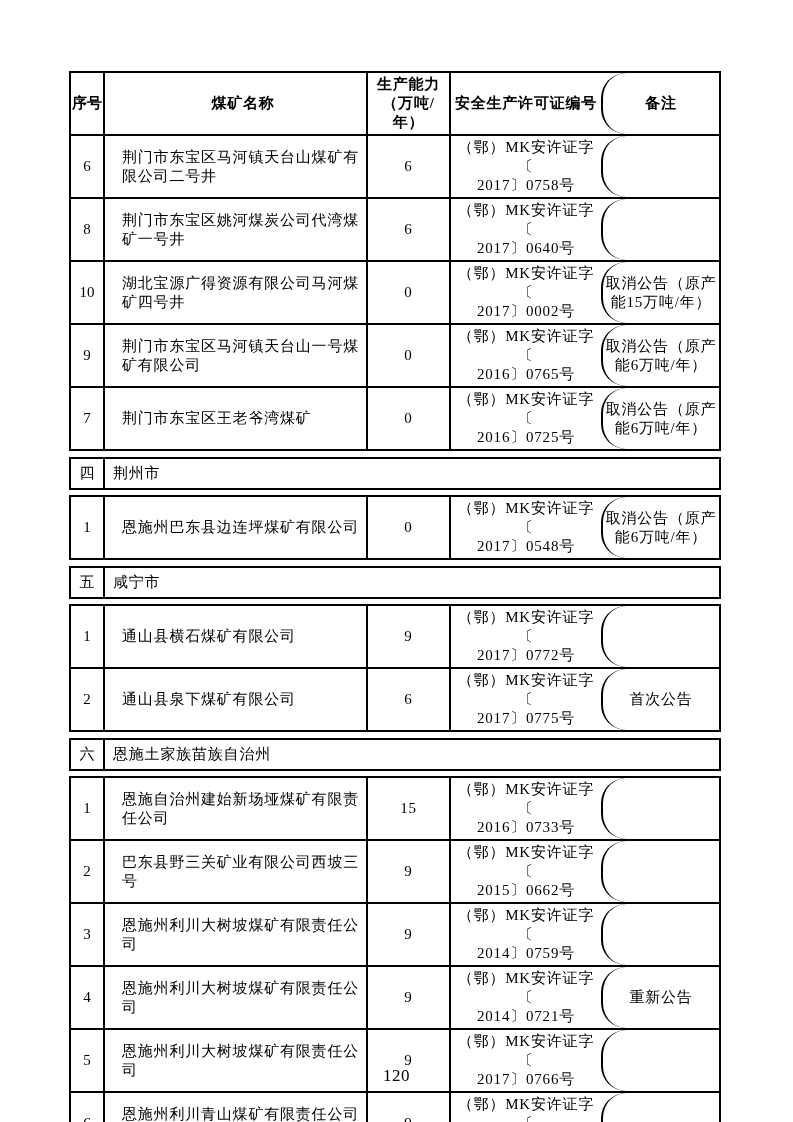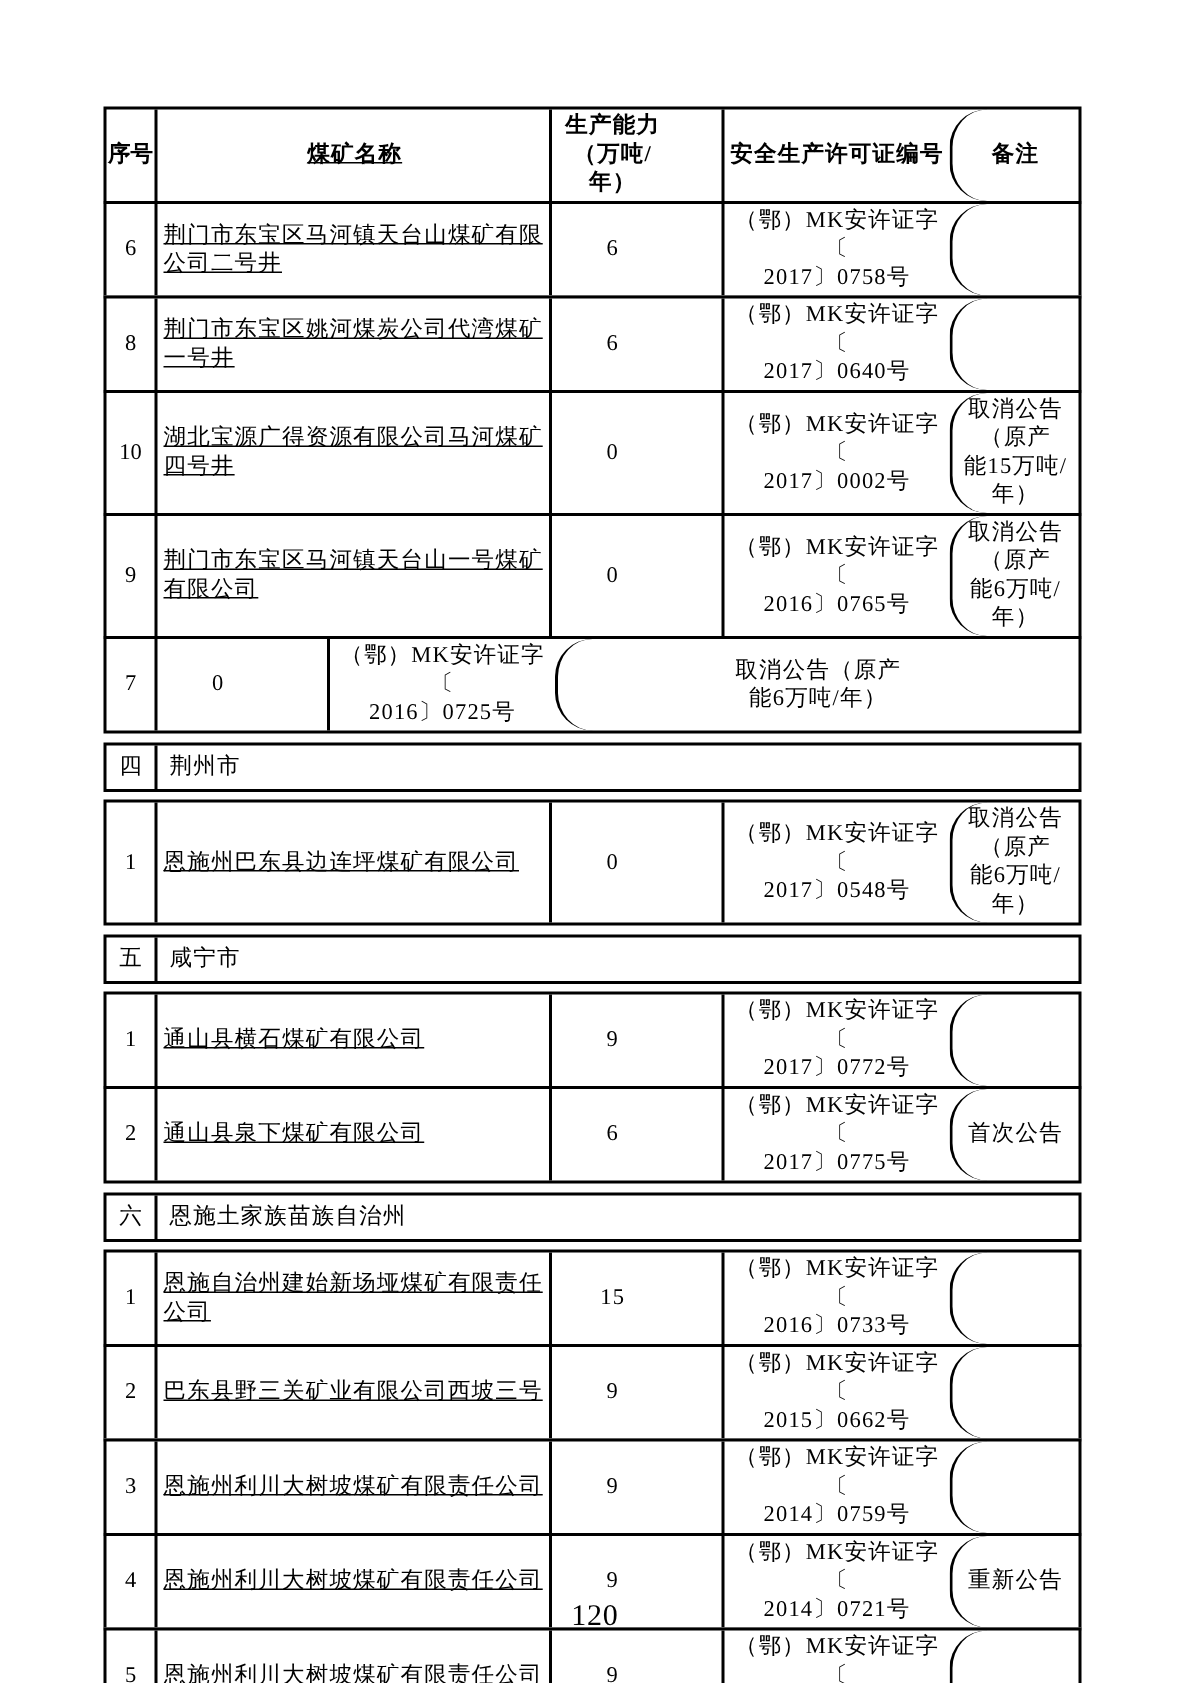--- a/index.html
+++ b/index.html
@@ -62,52 +62,50 @@
     flex: 0 0 32px;
     letter-spacing: 0;
     padding: 2px 0;
     text-align: center;
   }
   .cell.c-name {
     width: 263px;
     flex: 0 0 263px;
     justify-content: flex-start;
     text-align: left;
-    padding-left: 4px;
+    padding-left: 17px;
     padding-right: 2px;
-    text-decoration: underline;
   }
   .cell.c-cap {
     width: 83px;
     flex: 0 0 83px;
   }
   .cell.c-lic {
     width: 152px;
     flex: 0 0 152px;
     padding-left: 1px;
     padding-right: 1px;
-    margin-left: 32px;
   }
   .cell.c-remark {
     flex: 1 1 auto;
     border-radius: 25px;
   }
   .section-row .cell.c-section-name {
     flex: 1 1 auto;
     justify-content: flex-start;
     text-align: left;
     padding-left: 8px;
   }
   .page-number {
     position: absolute;
     left: 0;
     right: 0;
     top: 1066px;
     text-align: center;
-    font-size: 20px;
+    font-size: 17px;
     letter-spacing: 0.5px;
   }
 </style>
 </head>
 <body>
 
 <div class="page">
 
   <div class="doc-table" id="table-root">
     <div class="row header-row">
@@ -148,20 +146,21 @@
         <div class="cell c-no">9</div>
         <div class="cell c-name">荆门市东宝区马河镇天台山一号煤矿有限公司</div>
         <div class="cell c-cap">0</div>
         <div class="cell c-lic">（鄂）MK安许证字〔
 2016〕0765号</div>
         <div class="cell c-remark">取消公告（原产
 能6万吨/年）</div>
       </div>
       <div class="row data-row">
         <div class="cell c-no">7</div>
+        <div class="cell c-name">荆门市东宝区王老爷湾煤矿</div>
         <div class="cell c-cap">0</div>
         <div class="cell c-lic">（鄂）MK安许证字〔
 2016〕0725号</div>
         <div class="cell c-remark">取消公告（原产
 能6万吨/年）</div>
       </div>
       <div class="row section-row">
         <div class="cell c-no">四</div>
         <div class="cell c-section-name">荆州市</div>
       </div>

